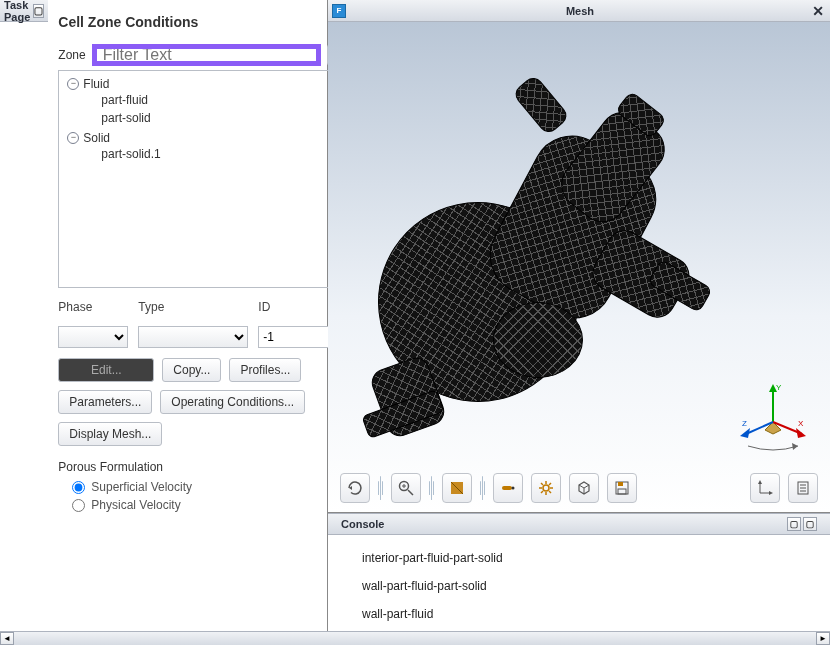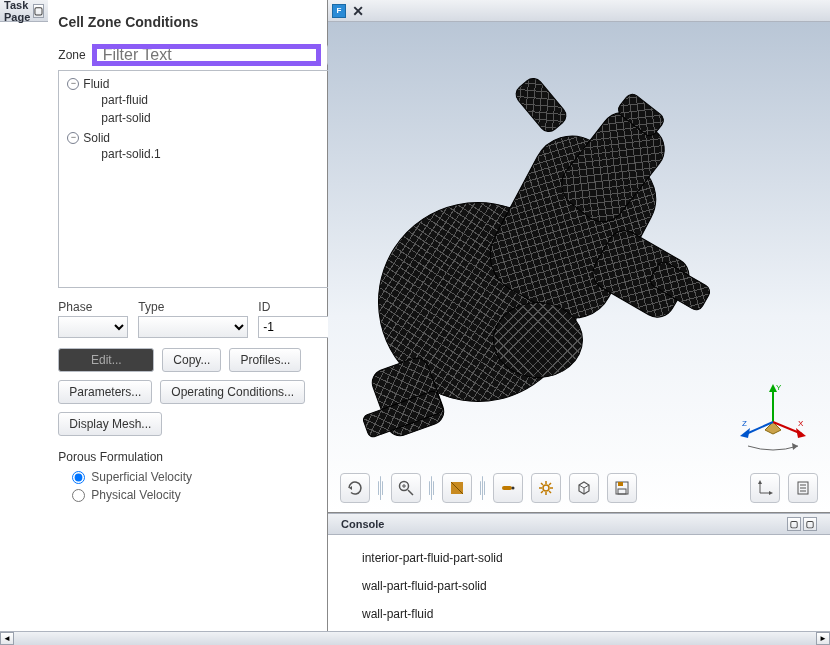--- a/index.html
+++ b/index.html
@@ -24,21 +24,21 @@
 .ico-btn { width: 24px; height: 22px; border: 1px solid #c0c4cb; border-radius: 3px; background: linear-gradient(#fff,#eceef2); cursor: pointer; display: flex; align-items: center; justify-content: center; font-size: 12px; }
 
 .tree { border: 1px solid #b9bec6; flex: 0 0 218px; overflow: auto; padding: 6px 8px; margin-bottom: 12px; }
 .tree .group { margin-bottom: 4px; }
 .tree .gh { display: flex; align-items: center; gap: 4px; cursor: pointer; }
 .tree .gh .exp { width: 12px; height: 12px; border: 1px solid #7a8090; border-radius: 7px; font-size: 9px; line-height: 9px; text-align: center; color: #555; }
 .tree .child { padding-left: 34px; line-height: 18px; cursor: pointer; }
 
 .dd-row { display: flex; gap: 10px; margin-bottom: 10px; }
 .dd-row .dd { display: flex; flex-direction: column; }
-.dd-row .dd label { margin-bottom: 2px; color: #444; }
+.dd-row .dd label { margin-bottom: 12px; color: #444; }
 .dd-row select, .dd-row input[type=text] { height: 22px; border: 1px solid #b9bec6; padding: 0 4px; font-size: 12px; }
 .dd-row select { background: linear-gradient(#fff,#ebedf0); }
 
 .btn-grid { display: flex; flex-wrap: wrap; gap: 8px; margin-bottom: 14px; }
 .gb { height: 24px; border: 1px solid #b9bec6; border-radius: 3px; background: linear-gradient(#fff,#e9ebef); padding: 0 10px; font-size: 12px; color: #333; cursor: pointer; }
 .gb:disabled { color: #aaa; background: #404040; cursor: default; }
 
 .porous { font-size: 12px; }
 .porous .pttl { font-weight: normal; margin-bottom: 4px; color:#333; }
 .porous label { display: flex; align-items: center; gap: 6px; color: #555; padding-left: 14px; line-height: 18px; }
@@ -169,20 +169,21 @@
             <input type="radio" name="pf" style="">
             <span>Physical Velocity</span>
           </label>
       </div>
     </div>
   </div>
 
   <div class="right-col">
     <div class="view-header">
       <span class="app-ico">F</span>
+      <span class="title">Mesh</span>
       <span class="x">✕</span>
     </div>
 
     <div class="viewport">
       <div class="mesh-holder">
 
         <div class="mesh-part mesh-sphere" style="left:40px; top:140px; width:200px; height:200px; transform:rotate(-12deg);"></div>
         <div class="mesh-part" style="left:170px; top:80px; width:130px; height:170px; border-radius:40px; transform:rotate(28deg);"></div>
         <div class="mesh-part" style="left:240px; top:50px; width:70px; height:110px; border-radius:24px; transform:rotate(38deg);"></div>
         <div class="mesh-part mesh-sphere" style="left:155px; top:240px; width:90px; height:76px;"></div>

